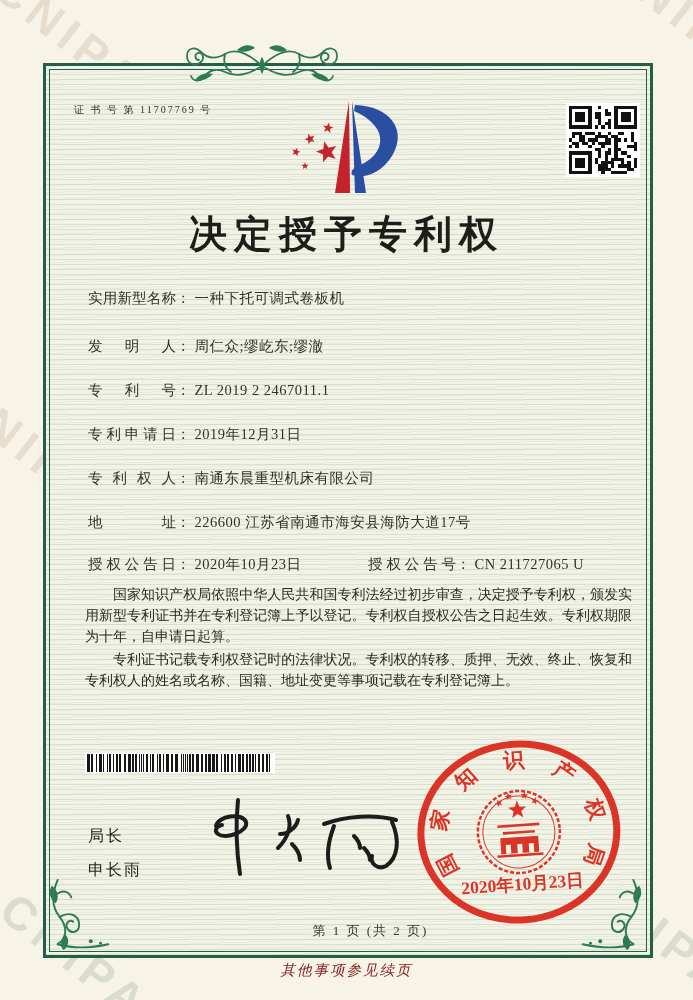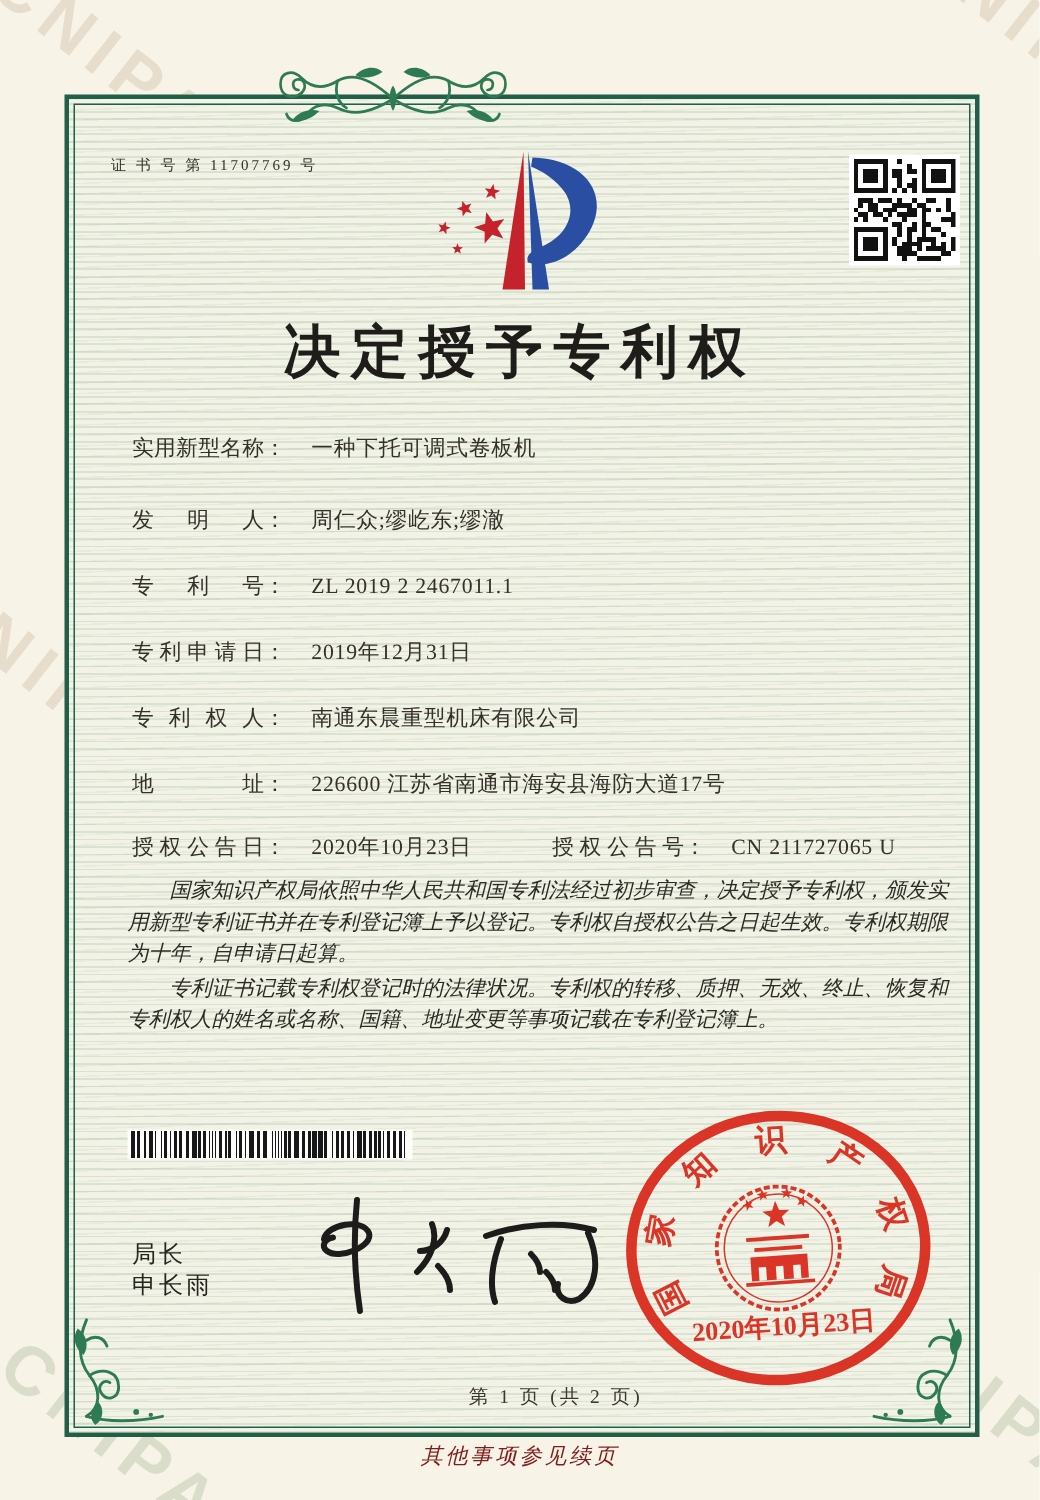--- a/index.html
+++ b/index.html
@@ -45,32 +45,31 @@
   .qr{position:absolute;left:566px;top:103px;width:74px;height:74px;background:#fff;padding:3px;box-sizing:border-box;}
   .qr svg{width:100%;height:100%;display:block;}
   .title{
     position:absolute;left:0;top:209px;width:693px;
     text-align:center;font-size:38px;font-weight:600;
     letter-spacing:7px;color:#1f1d1a;
   }
   .fields{position:absolute;left:88px;top:0;width:560px;font-size:14.5px;color:#34312b;}
   .frow{position:absolute;left:0;white-space:nowrap;}
   .flabel{display:inline-block;width:88px;text-align:justify;text-align-last:justify;vertical-align:bottom;}
-  .fval{margin-left:17px;letter-spacing:0.5px;}
+  .fval{margin-left:4px;letter-spacing:0.5px;}
   .fpair2{position:absolute;left:280px;top:0;white-space:nowrap;}
   .body-text{
     position:absolute;left:85px;top:584px;width:547px;
     font-size:14px;line-height:21px;color:#2c2a25;
-    font-style:italic;
   }
   .body-text p{margin:0 0 2px 0;text-indent:2em;text-align:justify;}
   .barcode{position:absolute;left:85px;top:753px;width:190px;height:20px;background:#fdfdfa;}
   .barcode svg{width:100%;height:100%;display:block;}
   .signoff{position:absolute;left:88px;top:826px;font-family:"Liberation Sans","DejaVu Sans",sans-serif;font-size:16px;color:#26241f;letter-spacing:2px;}
-  .signoff .name{}
+  .signoff .name{margin-top:13px;}
   .signature{position:absolute;left:196px;top:790px;width:225px;height:95px;}
   .seal{position:absolute;left:414px;top:740px;width:210px;height:188px;transform:rotate(-4deg);opacity:0.94;}
   .seal text{font-family:"Liberation Serif","DejaVu Serif",serif;font-weight:bold;}
   .page-indicator{position:absolute;left:0;top:922px;width:693px;text-align:center;font-size:13px;letter-spacing:2px;color:#3a372f;padding-left:24px;}
   .continuation{position:absolute;left:0;top:961px;width:693px;text-align:center;font-size:14.5px;font-style:italic;letter-spacing:2px;color:#7f1d1d;z-index:3;}
   .ornament{position:absolute;z-index:4;}
 </style>
 </head>
 <body>
 

